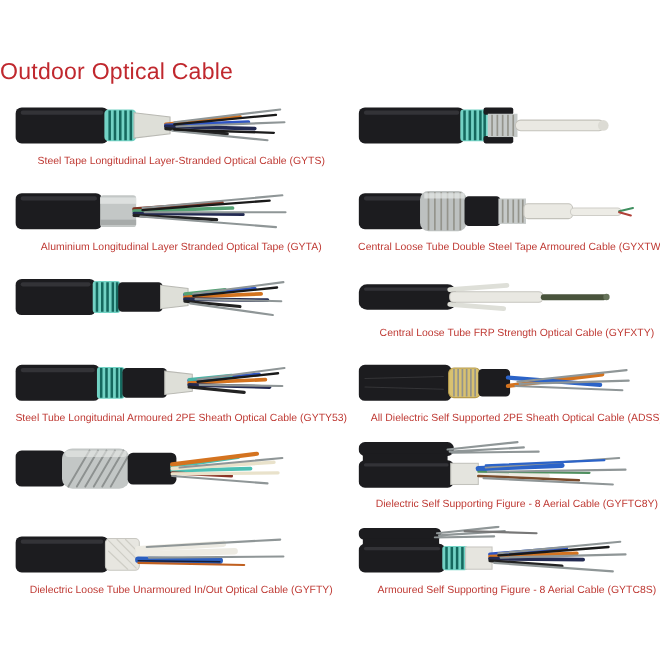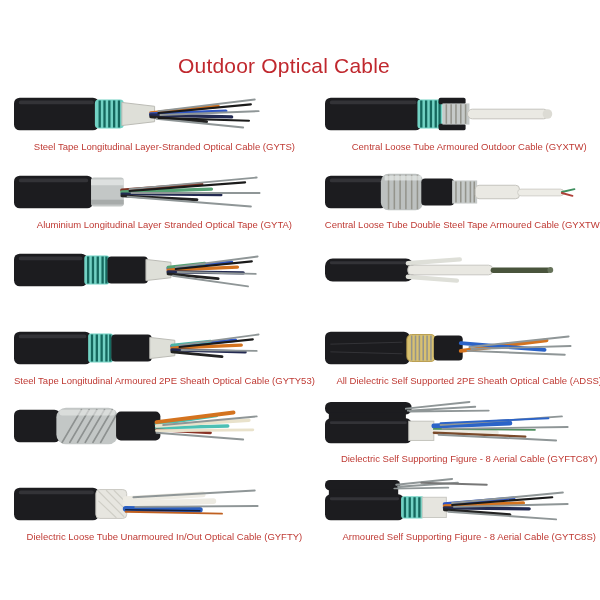--- a/index.html
+++ b/index.html
@@ -1,20 +1,20 @@
 <!DOCTYPE html>
 <html><head>
 <meta charset="utf-8">
 <style>
   html,body{margin:0;padding:0;background:#ffffff;}
   body{width:600px;height:600px;font-family:"Liberation Sans", sans-serif;overflow:hidden;}
   .page{position:relative;width:600px;height:600px;background:#fff;}
   .title{
     position:absolute;top:54px;left:0;width:568px;
-    text-align:center;font-size:21px;font-weight:400;
+    font-size:21px;font-weight:400;
     color:#c0282e;letter-spacing:.2px;
   }
   .grid{
     position:absolute;top:84px;left:14px;width:572px;
     display:grid;grid-template-columns:1fr 1fr;column-gap:10px;
   }
   .cell{height:78px;display:flex;flex-direction:column;align-items:center;justify-content:flex-start;padding-top:4px;box-sizing:border-box;}
   .img{width:100%;height:52px;}
   .img svg{width:100%;height:52px;display:block;}
   .cap{
@@ -69,21 +69,20 @@
           <rect class="teal" x="96" y="12" width="26" height="30" rx="3"></rect>
           <path class="tls" d="M100 13v28M105 13v28M110 13v28M115 13v28M119 13v28"></path>
           <rect class="jk" x="118" y="10" width="28" height="7" rx="2"></rect>
           <rect class="jk" x="118" y="37" width="28" height="7" rx="2"></rect>
           <rect class="slv" x="122" y="16" width="28" height="22"></rect>
           <path class="rdg" d="M126 17v20M131 17v20M136 17v20M141 17v20M146 17v20"></path>
           <rect x="148" y="22" width="84" height="10" rx="5" fill="#eae9e3" stroke="#c3c2bb"></rect>
           <circle cx="231" cy="27" r="5" fill="#dcdbd4"></circle>
         </svg>
       </div>
-      <figcaption class="cap">Central Loose Tube Armoured Outdoor Cable (GYXTW)</figcaption>
     </figure>
 
     <figure class="cell" style="margin:0">
       <div class="img">
         <svg viewBox="0 0 265 54" preserveAspectRatio="xMinYMid meet">
           <rect class="jk" x="0" y="10" width="82" height="34" rx="6"></rect>
           <rect class="hl" x="5" y="13" width="72" height="4" rx="2"></rect>
           <rect x="80" y="12" width="34" height="30" rx="3" fill="#c3c7c6"></rect>
           <rect x="80" y="14" width="34" height="6" fill="#e3e6e5" opacity=".8"></rect>
           <rect x="80" y="35" width="34" height="5" fill="#9b9f9e" opacity=".7"></rect>
@@ -143,41 +142,42 @@
         <svg viewBox="0 0 265 54" preserveAspectRatio="xMinYMid meet">
           <rect class="jk" x="0" y="15" width="92" height="24" rx="8"></rect>
           <rect class="hl" x="5" y="18" width="82" height="3" rx="1.5"></rect>
           <path class="f" stroke="#dedfd8" stroke-width="4.5" d="M86 20L140 16"></path>
           <path class="f" stroke="#dedfd8" stroke-width="4.5" d="M86 34L137 38"></path>
           <rect x="86" y="22" width="88" height="10" rx="4" fill="#e9e8e2" stroke="#c6c5bf"></rect>
           <rect x="172" y="24.5" width="62" height="5.5" rx="2.75" fill="#49543c"></rect>
           <circle cx="234" cy="27" r="3" fill="#66735a"></circle>
         </svg>
       </div>
+      <figcaption class="cap">Central Loose Tube FRP Strength Optical Cable (GYFXTY)</figcaption>
     </figure>
 
     <figure class="cell" style="margin:0">
       <div class="img">
         <svg viewBox="0 0 265 54" preserveAspectRatio="xMinYMid meet">
           <rect class="jk" x="0" y="10" width="80" height="34" rx="6"></rect>
           <rect class="hl" x="5" y="13" width="70" height="4" rx="2"></rect>
           <rect class="teal" x="77" y="12" width="26" height="30" rx="3"></rect>
           <path class="tls" d="M81 13v28M86 13v28M91 13v28M96 13v28M100 13v28"></path>
           <rect class="jk" x="101" y="13" width="42" height="28" rx="4"></rect>
           <polygon class="foil" points="141,16 167,19 167,35 141,38"></polygon>
           <path class="f" stroke="#2f55c4" stroke-width="3.5" d="M164 25L230 19"></path>
           <path class="f" stroke="#d4731f" stroke-width="3.5" d="M164 27L236 24"></path>
           <path class="f" stroke="#232a52" stroke-width="3.5" d="M164 29L240 31"></path>
           <path class="f" stroke="#4ab4a6" stroke-width="3" d="M164 24L204 20"></path>
           <path class="f" stroke="#222222" stroke-width="3" d="M164 31L216 36"></path>
           <path class="wire" d="M172 24L254 13M174 29L252 30"></path>
           <path class="thn" d="M172 26L248 18"></path>
         </svg>
       </div>
-      <figcaption class="cap">Steel Tape Longitudinal Armoured 2PE Sheath Optical Cable (GYTY53)</figcaption>
+      <figcaption class="cap">Steel Tube Longitudinal Armoured 2PE Sheath Optical Cable (GYTY53)</figcaption>
     </figure>
 
     <figure class="cell" style="margin:0">
       <div class="img">
         <svg viewBox="0 0 265 54" preserveAspectRatio="xMinYMid meet">
           <rect class="jk" x="0" y="10" width="88" height="34" rx="6"></rect>
           <path class="f" stroke="#3e3e42" stroke-width="1" opacity=".7" d="M6 23L80 21M6 31L80 33"></path>
           <rect x="85" y="13" width="30" height="28" rx="5" fill="#d8c170" stroke="#b89c4c"></rect>
           <path class="rdg" stroke="#ab9344" stroke-width="1.6" d="M90 14v26M94 14v26M98 14v26M102 14v26M106 14v26M110 14v26"></path>
           <rect class="jk" x="113" y="14" width="30" height="26" rx="4"></rect>

